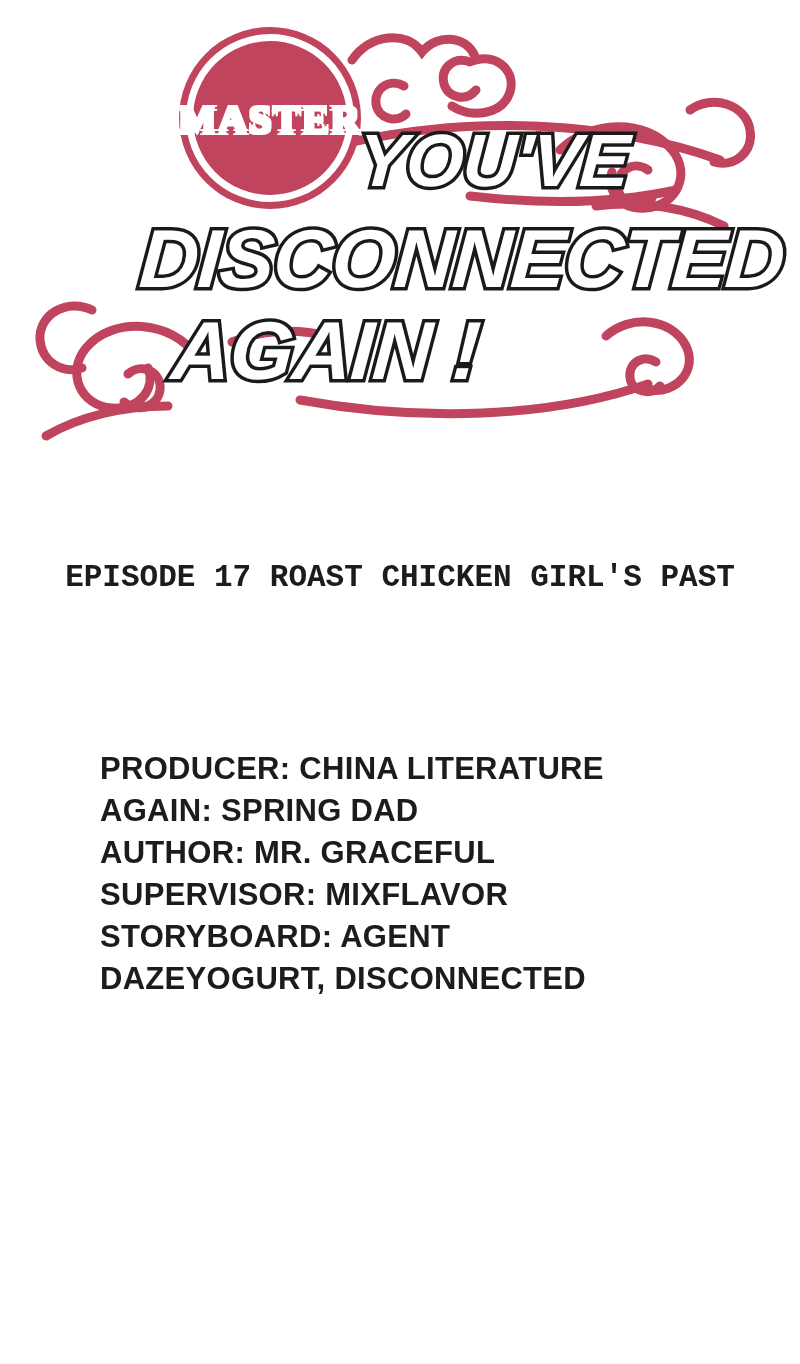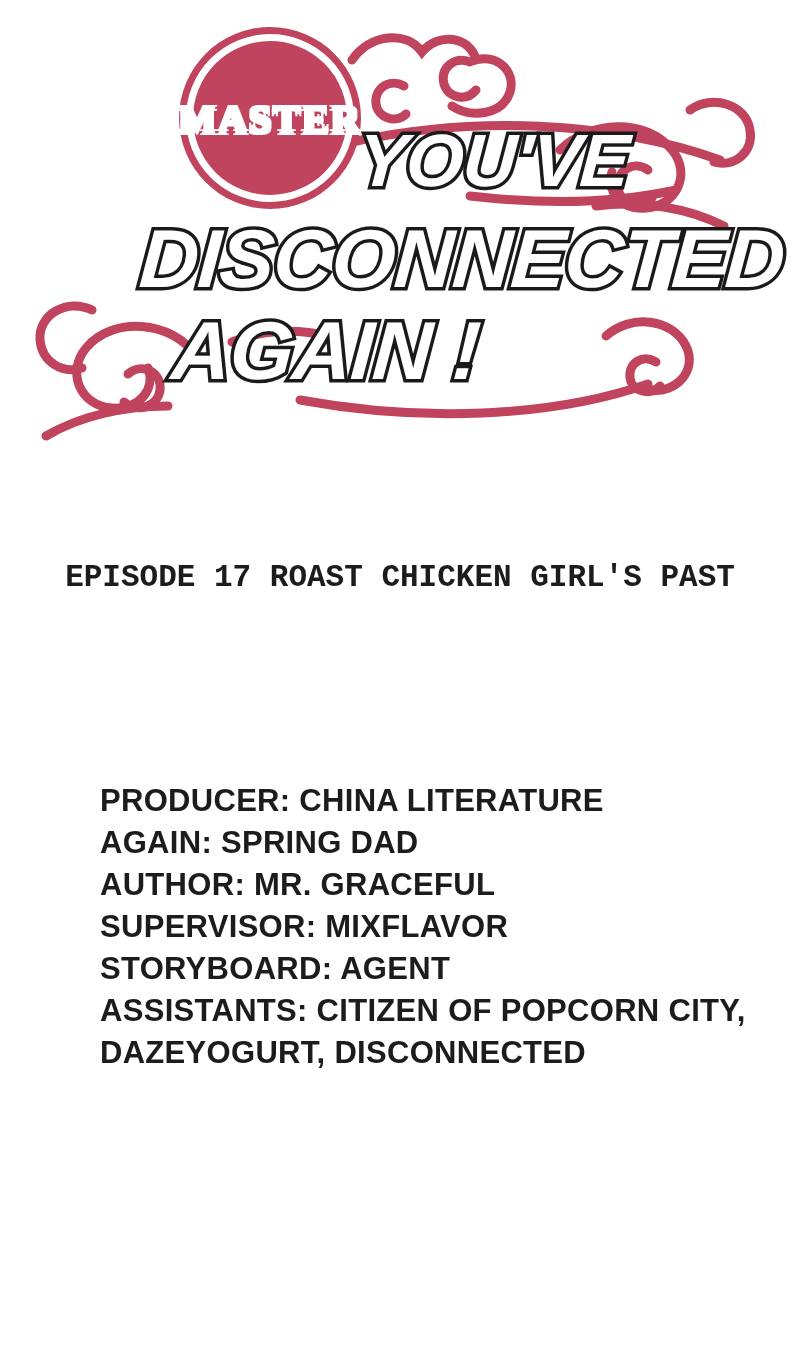--- a/index.html
+++ b/index.html
@@ -104,21 +104,20 @@
     letter-spacing: 0px;
     color: #1c1c1c;
   }
 
   
   .credits {
     position: absolute;
     left: 100px;
     top: 748px;
     width: 660px;
-    margin-top: 32px;
   }
   .credit-line {
     font-family: "Liberation Sans", sans-serif;
     font-weight: bold;
     font-size: 31px;
     line-height: 42px;
     color: #1c1c1c;
     letter-spacing: 0.3px;
   }
 </style>
@@ -162,15 +161,14 @@
 </div>
 
 <div class="episode">EPISODE 17 ROAST CHICKEN GIRL'S PAST</div>
 
 <div class="credits">
   <div class="credit-line">PRODUCER: CHINA LITERATURE</div>
   <div class="credit-line">AGAIN: SPRING DAD</div>
   <div class="credit-line">AUTHOR: MR. GRACEFUL</div>
   <div class="credit-line">SUPERVISOR: MIXFLAVOR</div>
   <div class="credit-line">STORYBOARD: AGENT</div>
-  <div class="credit-line">ASSISTANTS: CITIZEN OF POPCORN CITY,</div>
   <div class="credit-line">DAZEYOGURT, DISCONNECTED</div>
 </div>
 
 </body></html>

